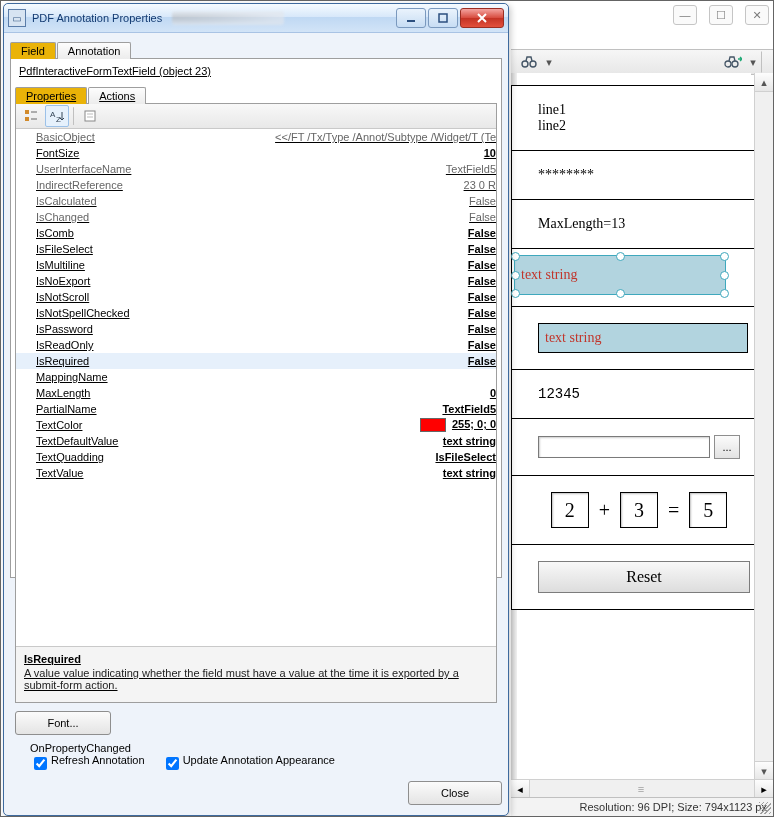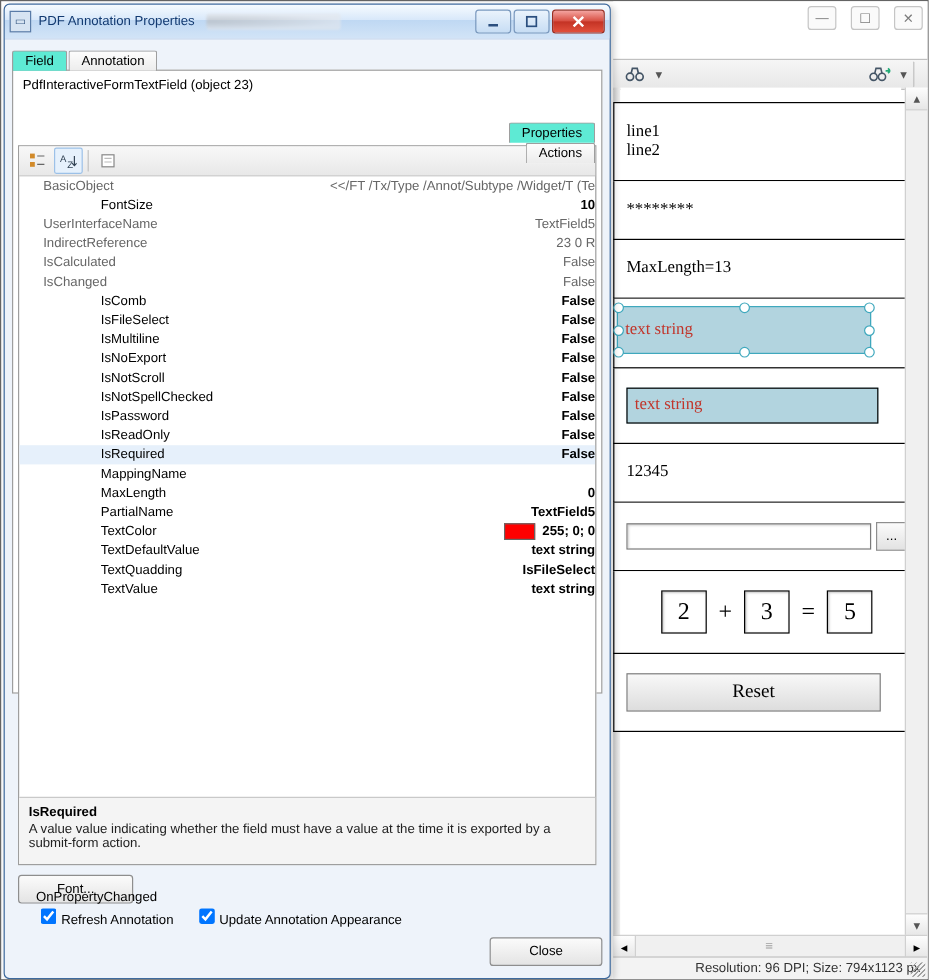--- a/index.html
+++ b/index.html
@@ -13,44 +13,44 @@
 .titlebar .spacer{flex:1;}
 .titlebar .winbtns{display:flex;gap:2px;}
 .winbtn{height:20px;border:1px solid #7a99be;border-radius:3px;background:linear-gradient(#eaf3fc,#c7ddf4);display:flex;align-items:center;justify-content:center;box-sizing:border-box;}
 .winbtn.min,.winbtn.max{width:30px;color:#2b4f7f;}
 .winbtn.close{width:44px;background:linear-gradient(#f4a4a0,#d74c3f 49%,#c33224 50%,#e2503c);border-color:#9b2e22;color:#fff;font-weight:bold;}
 .winbtn svg{pointer-events:none;}
 .dialog-body{position:absolute;left:6px;right:6px;top:34px;bottom:6px;}
 
 .tabstrip{display:flex;align-items:flex-end;height:20px;}
 .tab{padding:2px 10px;border:1px solid #9e9e9e;border-bottom:none;background:linear-gradient(#fdfdfd,#ececec);border-radius:2px 2px 0 0;margin-right:1px;position:relative;top:1px;}
-.tab.active{background:#5eead4;z-index:2;}
+.tab.active{background:#eab308;z-index:2;}
 .tabpanel{border:1px solid #9e9e9e;background:#fff;padding:4px 4px 8px 4px;box-sizing:border-box;}
 .obj-label{padding:2px 4px 4px 4px;}
 
-.inner-tabstrip{display:flex;align-items:flex-end;height:20px;margin-top:20px;flex-direction:column;}
+.inner-tabstrip{display:flex;align-items:flex-end;height:20px;margin-top:2px;}
 .inner-panel{border:1px solid #9e9e9e;background:#fff;height:600px;box-sizing:border-box;display:flex;flex-direction:column;}
 .toolbar{height:24px;border-bottom:1px solid #c9c9c9;background:linear-gradient(#f8f8f8,#e8e8e8);display:flex;align-items:center;gap:2px;padding:0 3px;}
 .tbtn{width:22px;height:20px;border:1px solid transparent;display:flex;align-items:center;justify-content:center;border-radius:2px;}
 .tbtn.sep{width:1px;background:#c0c0c0;height:18px;border:none;margin:0 2px;}
 .propgrid{flex:1;overflow:auto;}
 .proprow{display:flex;height:16px;align-items:center;padding-left:20px;}
 .proprow.selected{background:#e6f0fb;}
 .proprow .k{flex:0 0 200px;color:#666;}
-.proprow .k.bold{color:#000;font-weight:normal;margin-left:48px;}
+.proprow .k.bold{color:#000;font-weight:normal;}
 .proprow .v{flex:1;color:#666;text-align:right;}
 .proprow .v.bold{color:#000;font-weight:bold;}
 .proprow .swatch{display:inline-block;width:24px;height:12px;background:#ff0000;border:1px solid #666;vertical-align:middle;margin-right:6px;}
 .descbox{border-top:1px solid #c9c9c9;background:#f4f4f4;padding:6px 8px;height:56px;box-sizing:border-box;}
 .descbox .dt{font-weight:bold;margin-bottom:2px;}
 .descbox .dd{color:#222;}
 .font-btn-wrap{margin-top:8px;}
 .btn{min-width:74px;height:22px;border:1px solid #8e8e8e;background:linear-gradient(#fbfbfb,#e4e4e4);border-radius:3px;padding:0 10px;display:inline-flex;align-items:center;justify-content:center;}
 .bottom-opts{position:absolute;left:0;right:0;bottom:36px;padding-left:20px;}
-.chk{display:inline-flex;align-items:flex-end;margin-right:14px;}
+.chk{display:inline-flex;align-items:flex-start;margin-right:14px;}
 .chk input{margin-right:4px;}
 .close-row{position:absolute;right:0;bottom:4px;text-align:center;}
 
 .rightpane{position:absolute;left:510px;right:0;top:0;bottom:0;background:#fff;}
 .rp-winbtns{position:absolute;right:4px;top:4px;display:flex;gap:12px;color:#7c7c7c;}
 .rp-winbtns span{width:22px;height:18px;border:1px solid #c5c5c5;border-radius:3px;display:flex;align-items:center;justify-content:center;background:#fafafa;}
 .rp-toolbar{position:absolute;left:0;right:0;top:48px;height:24px;border-top:1px solid #c0c0c0;border-bottom:1px solid #c0c0c0;background:linear-gradient(#f6f6f6,#e7e7e7);display:flex;align-items:center;padding:0 6px;gap:4px;}
 .rp-toolbar .grow{flex:1;}
 .rp-toolbar .iconbtn{width:22px;height:20px;display:flex;align-items:center;justify-content:center;border:1px solid transparent;}
 .rp-toolbar .dd{width:8px;display:flex;align-items:center;justify-content:center;color:#555;}
@@ -60,32 +60,32 @@
 .rp-scroll .up,.rp-scroll .down{height:18px;display:flex;align-items:center;justify-content:center;color:#555;background:linear-gradient(#fdfdfd,#e6e6e6);border-bottom:1px solid #d0d0d0;}
 .rp-scroll .down{position:absolute;bottom:0;width:100%;border-top:1px solid #d0d0d0;border-bottom:none;}
 .rp-hscroll{position:absolute;left:0;right:0;bottom:18px;height:18px;background:#f0f0f0;border-top:1px solid #d0d0d0;display:flex;align-items:center;}
 .rp-hscroll .l,.rp-hscroll .r{width:18px;height:100%;display:flex;align-items:center;justify-content:center;background:linear-gradient(#fdfdfd,#e6e6e6);border-right:1px solid #d0d0d0;}
 .rp-hscroll .r{margin-left:auto;border-left:1px solid #d0d0d0;border-right:none;}
 .rp-hscroll .grip{flex:1;display:flex;align-items:center;justify-content:center;color:#a0a0a0;letter-spacing:2px;}
 .rp-status{position:absolute;left:0;right:0;bottom:0;height:18px;border-top:1px solid #c0c0c0;background:#f3f3f3;display:flex;align-items:center;justify-content:flex-end;padding:0 6px;color:#333;}
 .rp-resize{position:absolute;right:2px;bottom:2px;width:12px;height:12px;background:repeating-linear-gradient(135deg,#a0a0a0 0 1px,transparent 1px 3px);} 
 
 .page-col{position:absolute;left:-6px;top:12px;width:256px;}
-.cell{border:1px solid #000;padding:16px 10px;background:#fff;box-sizing:border-box;}
+.cell{border:1px solid #000;padding:16px 26px;background:#fff;box-sizing:border-box;}
 .cell + .cell{border-top:none;}
 .cell .mline{font-family:"Times New Roman",serif;font-size:14px;}
 .cell .maxlen{font-family:"Times New Roman",serif;font-size:14px;}
 .selbox-wrap{position:relative;height:58px;}
 .selbox{position:absolute;left:2px;top:6px;width:212px;height:40px;background:#b2d4df;border:1px solid #3fa8bd;display:flex;align-items:center;padding-left:6px;font-family:"Times New Roman",serif;font-size:14px;color:#c1352b;box-sizing:border-box;}
 .selbox .handle{position:absolute;width:7px;height:7px;background:#fff;border:1px solid #3fa8bd;border-radius:50%;}
 .h-tl{left:-4px;top:-4px;} .h-tm{left:50%;top:-4px;margin-left:-4px;} .h-tr{right:-4px;top:-4px;}
 .h-ml{left:-4px;top:50%;margin-top:-4px;} .h-mr{right:-4px;top:50%;margin-top:-4px;}
 .h-bl{left:-4px;bottom:-4px;} .h-bm{left:50%;bottom:-4px;margin-left:-4px;} .h-br{right:-4px;bottom:-4px;}
 .rectbox{width:210px;height:30px;background:#b2d4df;border:1px solid #000;display:flex;align-items:center;padding-left:6px;font-family:"Times New Roman",serif;font-size:14px;color:#c1352b;box-sizing:border-box;}
-.numcell{font-family:Liberation Serif, serif;font-size:14px;}
+.numcell{font-family:Liberation Mono, monospace;font-size:14px;}
 .browse-row{display:flex;gap:4px;align-items:center;}
 .browse-row .txt{flex:1;height:20px;border:1px solid #7a7a7a;background:#fff;box-shadow:inset 1px 1px 2px rgba(0,0,0,.2);}
 .browse-row .bbtn{width:24px;height:22px;border:1px solid #8e8e8e;background:linear-gradient(#fbfbfb,#e2e2e2);display:flex;align-items:center;justify-content:center;}
 .calc-row{display:flex;align-items:center;gap:10px;justify-content:center;font-family:"Times New Roman",serif;font-size:20px;}
 .calc-row .nbox{width:36px;height:34px;border:1px solid #000;box-shadow:inset 1px 1px 2px rgba(0,0,0,.25);display:flex;align-items:center;justify-content:center;font-size:20px;}
 .reset-btn{width:210px;height:30px;border:1px solid #7c7c7c;background:linear-gradient(#f8f8f8,#ddd);display:flex;align-items:center;justify-content:center;font-family:"Times New Roman",serif;font-size:16px;}
 </style>
 </head>
 <body>
 
@@ -215,21 +215,21 @@
               <path d="M1 1 L9 9 M9 1 L1 9" stroke="#fff" stroke-width="2"></path>
             </svg>
           </div>
       </div>
     </div>
     <div class="dialog-body">
       <div class="tabstrip">
         <div class="tab active">Field</div>
         <div class="tab">Annotation</div>
       </div>
-      <div class="tabpanel" style="height:520px;">
+      <div class="tabpanel" style="height:520px;text-decoration:underline;">
         <div class="obj-label">PdfInteractiveFormTextField (object 23)</div>
         <div class="inner-tabstrip">
           <div class="tab active">Properties</div>
           <div class="tab">Actions</div>
         </div>
         <div class="inner-panel">
           <div class="toolbar">
             <div class="tbtn">
                 <svg width="14" height="14">
                   <g fill="#d28a2a">

